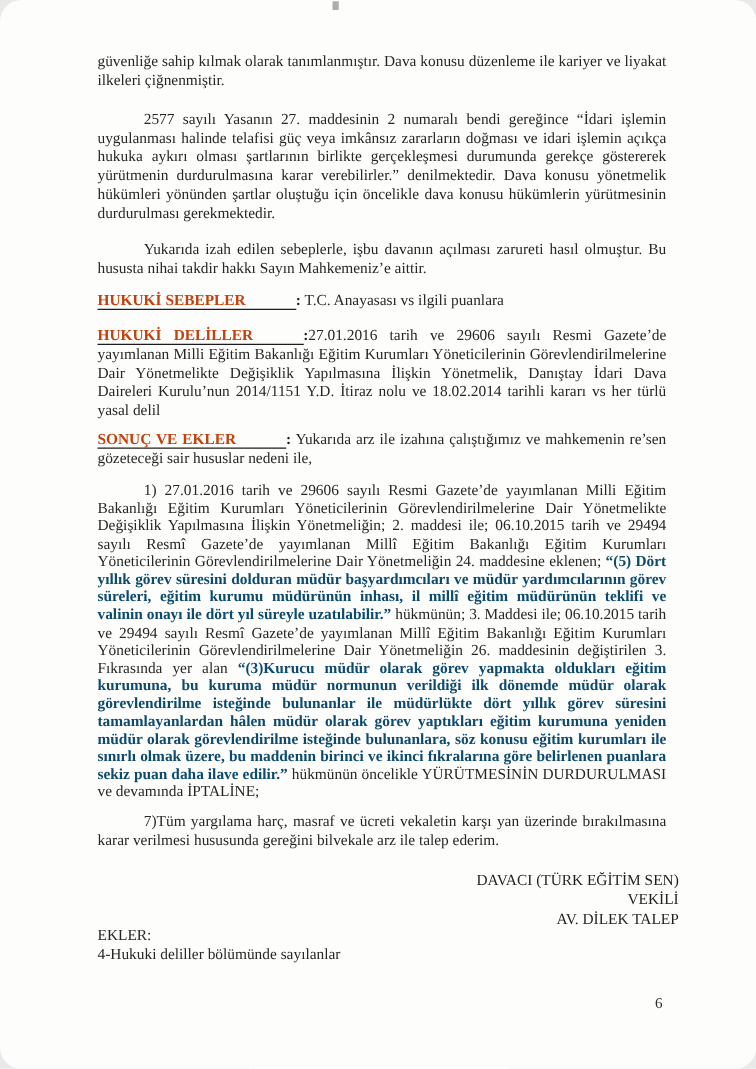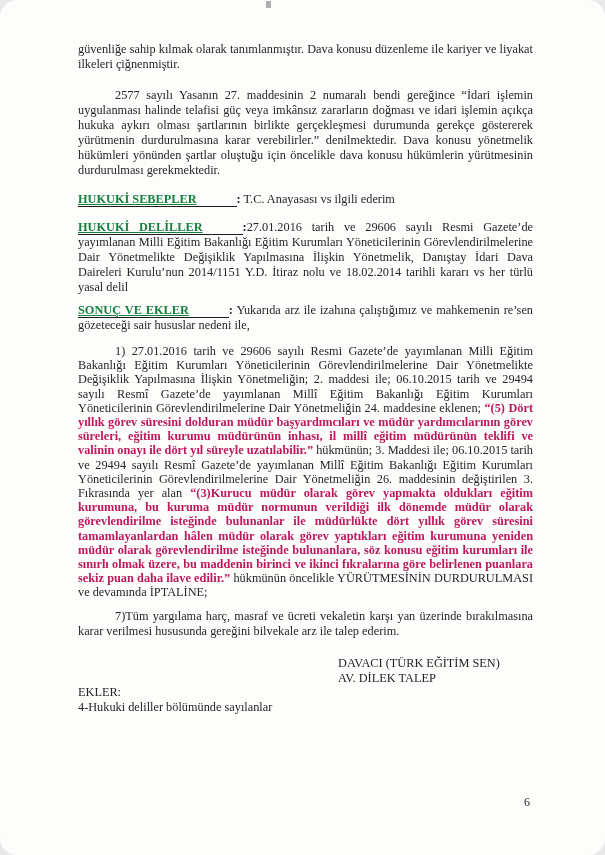--- a/index.html
+++ b/index.html
@@ -28,33 +28,32 @@
   .indent{text-indent:37px;}
   .mb16{margin-bottom:16px;}
   .mb14{margin-bottom:14px;}
   .mb13{margin-bottom:13px;}
   .mb11{margin-bottom:11px;}
   .mb9{margin-bottom:9px;}
   .mb8{margin-bottom:8px;}
   .mb17{margin-bottom:17px;}
   .hdr{
     font-weight:bold;
-    color:#15803d;
+    color:#c2410c;
     border-bottom:1.4px solid #1c1c1c;
     padding-right:40px;
-    text-decoration:underline;
   }
   .hdr-colon{font-weight:bold;color:#1c1c1c;}
-  b,.bold{font-weight:bold;color:#be185d;}
+  b,.bold{font-weight:bold;color:#0c4a6e;}
   .item1{line-height:14.2px;}
   .signature{
     width:205px;
     margin-left:auto;
     margin-right:-10px;
-    text-align:left;
+    text-align:right;
     line-height:15.5px;
     color:#1f1f1f;
   }
   .ekler{margin-top:-2px;line-height:15px;}
   .page-number{
     position:absolute;
     top:795px;left:524px;
     font-size:12px;color:#2a2a2a;
   }
 </style>
@@ -62,33 +61,35 @@
 <body>
 
 <div class="page">
 
   <div class="scan-mark"></div>
 
   <p class="mb16">güvenliğe sahip kılmak olarak tanımlanmıştır. Dava konusu düzenleme ile kariyer ve liyakat ilkeleri çiğnenmiştir.</p>
 
   <p class="indent mb14">2577 sayılı Yasanın 27. maddesinin 2 numaralı bendi gereğince “İdari işlemin uygulanması halinde telafisi güç veya imkânsız zararların doğması ve idari işlemin açıkça hukuka aykırı olması şartlarının birlikte gerçekleşmesi durumunda gerekçe göstererek yürütmenin durdurulmasına karar verebilirler.” denilmektedir. Dava konusu yönetmelik hükümleri yönünden şartlar oluştuğu için öncelikle dava konusu hükümlerin yürütmesinin durdurulması gerekmektedir.</p>
 
+  <p class="indent mb11">Yukarıda izah edilen sebeplerle, işbu davanın açılması zarureti hasıl olmuştur. Bu hususta nihai takdir hakkı Sayın Mahkemeniz’e aittir.</p>
 
-  <p class="mb13"><span class="hdr">HUKUKİ SEBEPLER</span><span class="hdr-colon">:</span><span> T.C. Anayasası vs ilgili ederim</span></p>
+  <p class="mb13"><span class="hdr">HUKUKİ SEBEPLER</span><span class="hdr-colon">:</span><span> T.C. Anayasası vs ilgili puanlara</span></p>
 
   <p class="mb8"><span class="hdr">HUKUKİ DELİLLER</span><span class="hdr-colon">:</span><span>27.01.2016 tarih ve 29606 sayılı Resmi Gazete’de yayımlanan Milli Eğitim Bakanlığı Eğitim Kurumları Yöneticilerinin Görevlendirilmelerine Dair Yönetmelikte Değişiklik Yapılmasına İlişkin Yönetmelik, Danıştay İdari Dava Daireleri Kurulu’nun 2014/1151 Y.D. İtiraz nolu ve 18.02.2014 tarihli kararı vs her türlü yasal delil</span></p>
 
   <p class="mb11"><span class="hdr">SONUÇ VE EKLER</span><span class="hdr-colon">:</span><span> Yukarıda arz ile izahına çalıştığımız ve mahkemenin re’sen gözeteceği sair hususlar nedeni ile,</span></p>
 
   <p class="indent item1 mb9"><span>1) 27.01.2016 tarih ve 29606 sayılı Resmi Gazete’de yayımlanan Milli Eğitim Bakanlığı Eğitim Kurumları Yöneticilerinin Görevlendirilmelerine Dair Yönetmelikte Değişiklik Yapılmasına İlişkin Yönetmeliğin; 2. maddesi ile; 06.10.2015 tarih ve 29494 sayılı Resmî Gazete’de yayımlanan Millî Eğitim Bakanlığı Eğitim Kurumları Yöneticilerinin Görevlendirilmelerine Dair Yönetmeliğin 24. maddesine eklenen; </span><span class="bold">“(5) Dört yıllık görev süresini dolduran müdür başyardımcıları ve müdür yardımcılarının görev süreleri, eğitim kurumu müdürünün inhası, il millî eğitim müdürünün teklifi ve valinin onayı ile dört yıl süreyle uzatılabilir.”</span><span> hükmünün; 3. Maddesi ile; 06.10.2015 tarih ve 29494 sayılı Resmî Gazete’de yayımlanan Millî Eğitim Bakanlığı Eğitim Kurumları Yöneticilerinin Görevlendirilmelerine Dair Yönetmeliğin 26. maddesinin değiştirilen 3. Fıkrasında yer alan </span><span class="bold">“(3)Kurucu müdür olarak görev yapmakta oldukları eğitim kurumuna, bu kuruma müdür normunun verildiği ilk dönemde müdür olarak görevlendirilme isteğinde bulunanlar ile müdürlükte dört yıllık görev süresini tamamlayanlardan hâlen müdür olarak görev yaptıkları eğitim kurumuna yeniden müdür olarak görevlendirilme isteğinde bulunanlara, söz konusu eğitim kurumları ile sınırlı olmak üzere, bu maddenin birinci ve ikinci fıkralarına göre belirlenen puanlara sekiz puan daha ilave edilir.”</span><span> hükmünün öncelikle YÜRÜTMESİNİN DURDURULMASI ve devamında İPTALİNE;</span></p>
 
   <p class="indent mb17">7)Tüm yargılama harç, masraf ve ücreti vekaletin karşı yan üzerinde bırakılmasına karar verilmesi hususunda gereğini bilvekale arz ile talep ederim.</p>
 
   <div class="signature">
     <div>DAVACI (TÜRK EĞİTİM SEN)</div>
+    <div>VEKİLİ</div>
     <div>AV. DİLEK TALEP</div>
   </div>
 
   <div class="ekler">
     <div>EKLER:</div>
     <div>4-Hukuki deliller bölümünde sayılanlar</div>
   </div>
 
   <div class="page-number">6</div>
 

